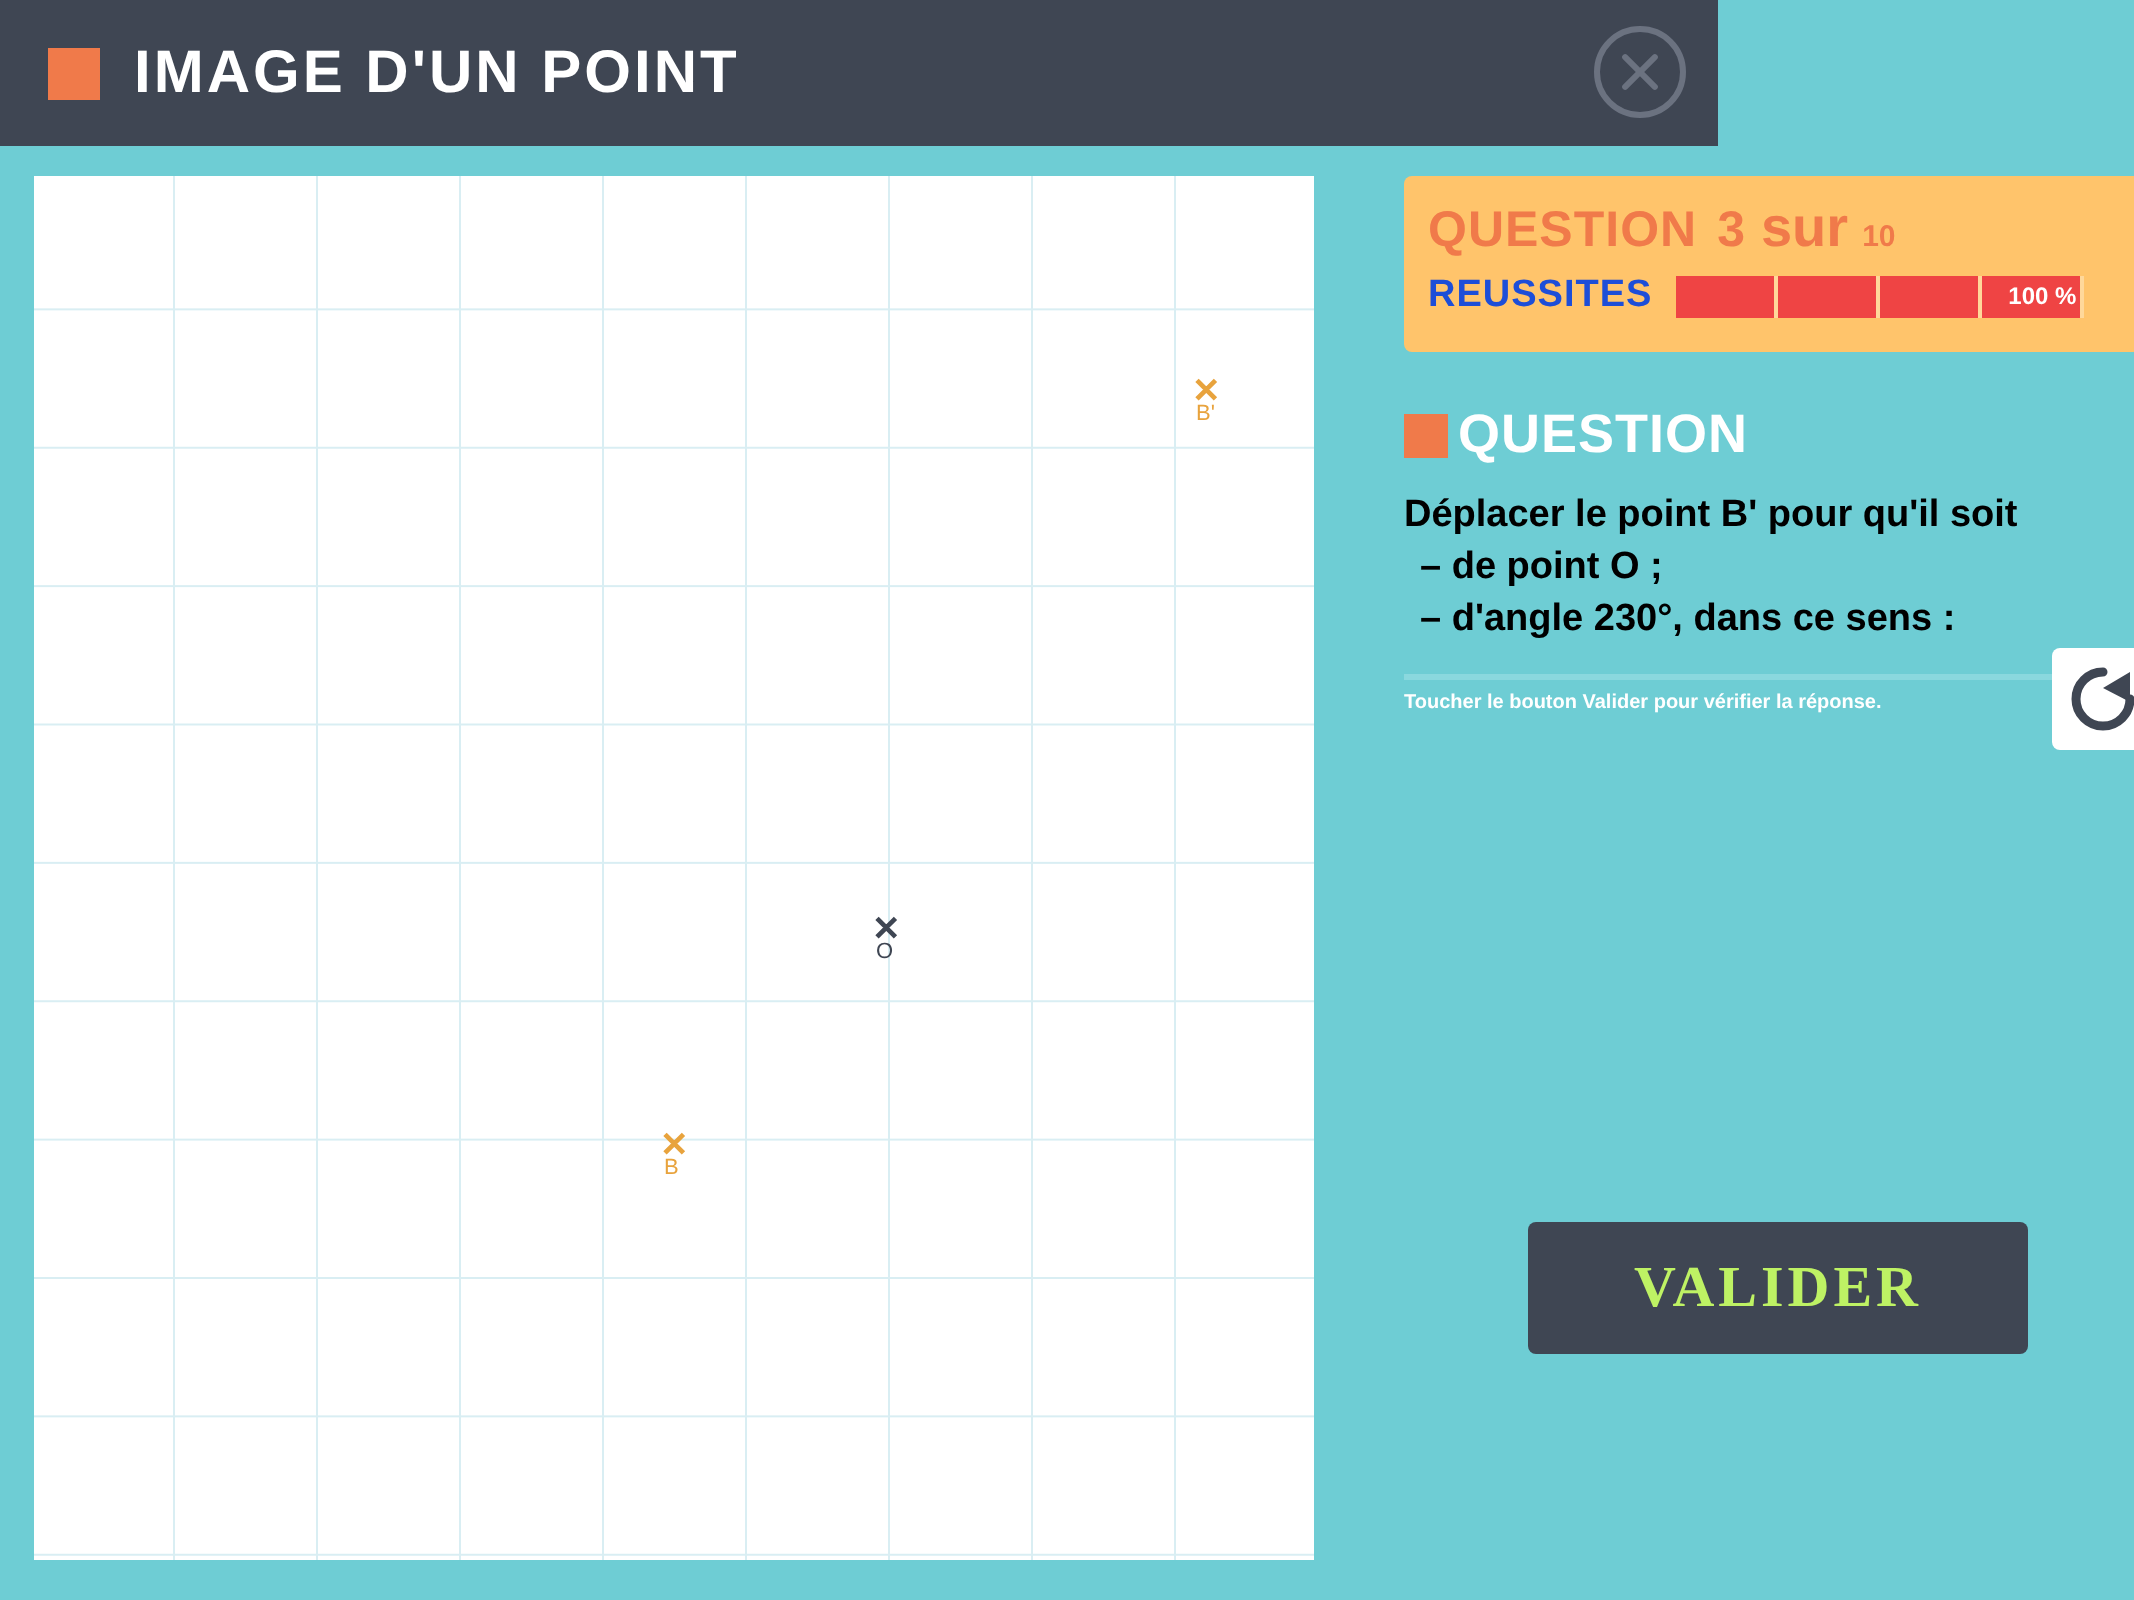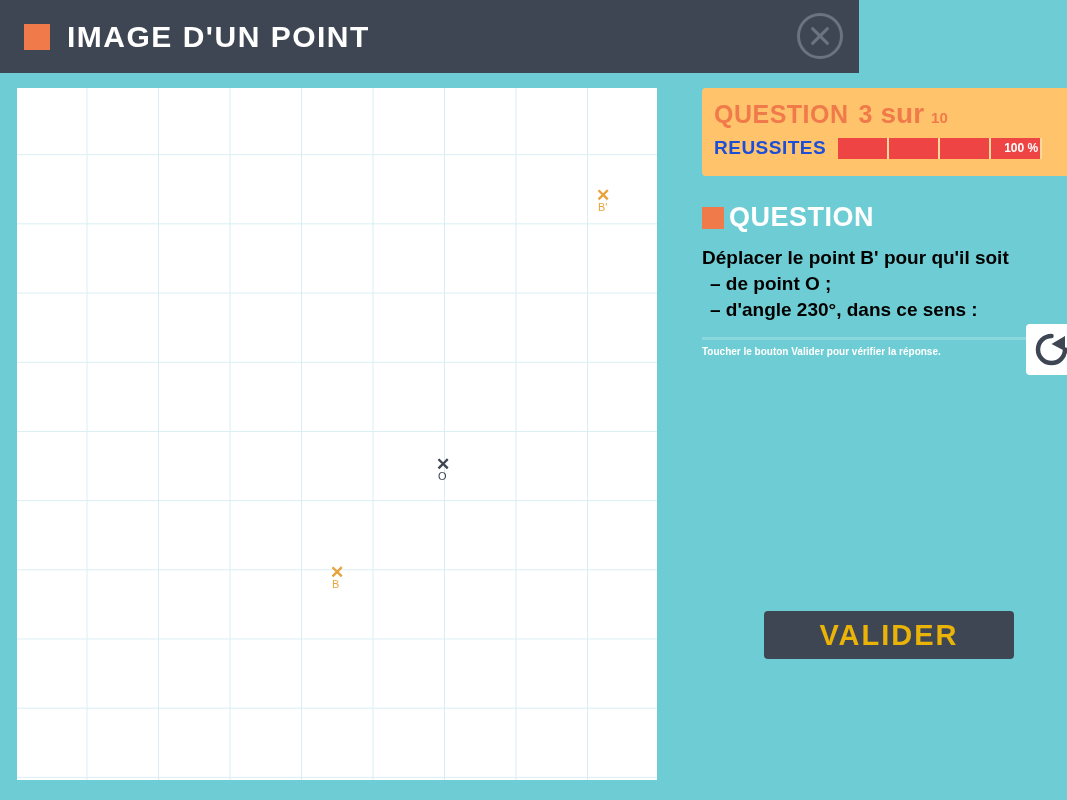--- a/index.html
+++ b/index.html
@@ -221,31 +221,32 @@
     margin-top: 6px;
     color: #ffffff;
     font-size: 10px;
     font-weight: bold;
   }
   .validate-btn {
     position: absolute;
     left: 62px;
     top: 523px;
     width: 250px;
-    height: 48px;
+    height: 66px;
     background: #3f4653;
     border-radius: 4px;
-    color: #eab308;
+    color: #bef264;
     font-size: 29px;
     font-weight: bold;
     letter-spacing: 2px;
     display: flex;
     align-items: center;
     justify-content: center;
     cursor: pointer;
+    font-family: Liberation Serif, serif;
   }
 </style>
 </head>
 <body>
 
 <div id="app">
 
   <div class="header">
     <div class="header-square"></div>
     <div class="header-title">IMAGE D'UN POINT</div>

